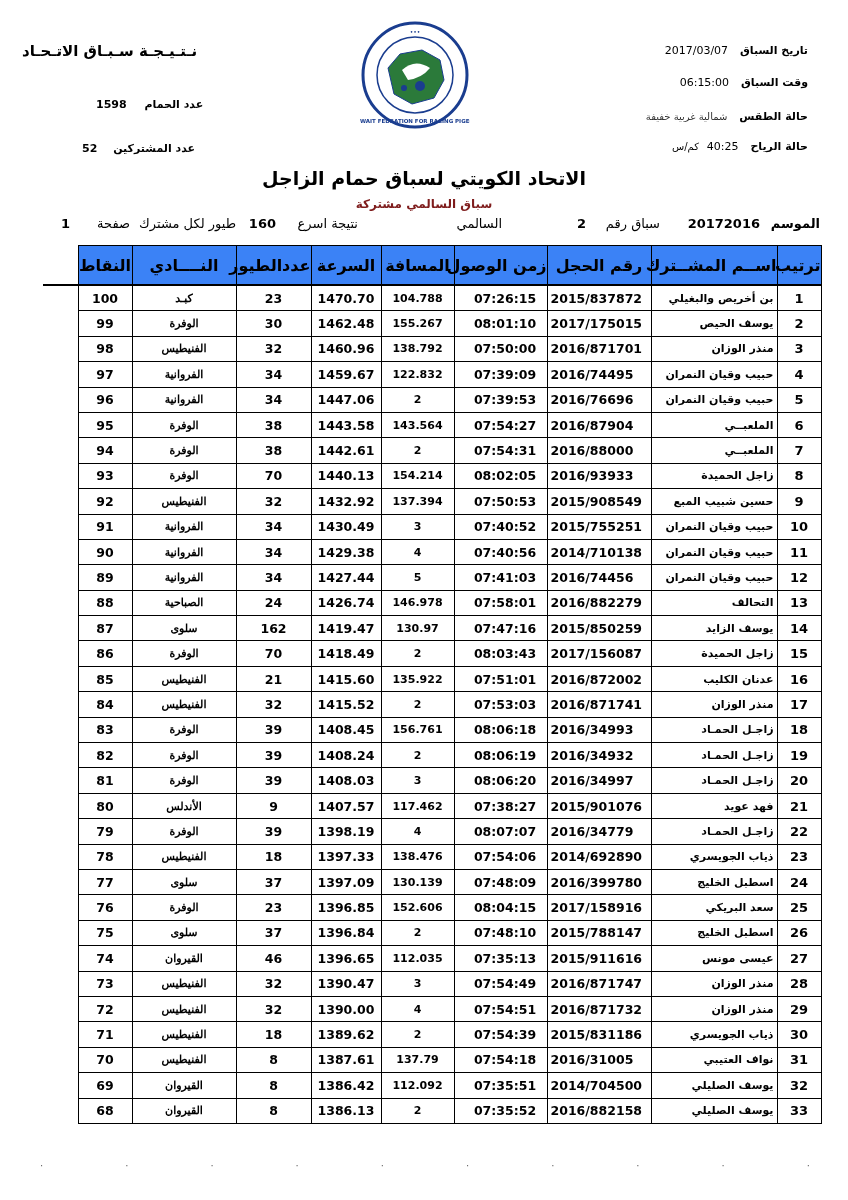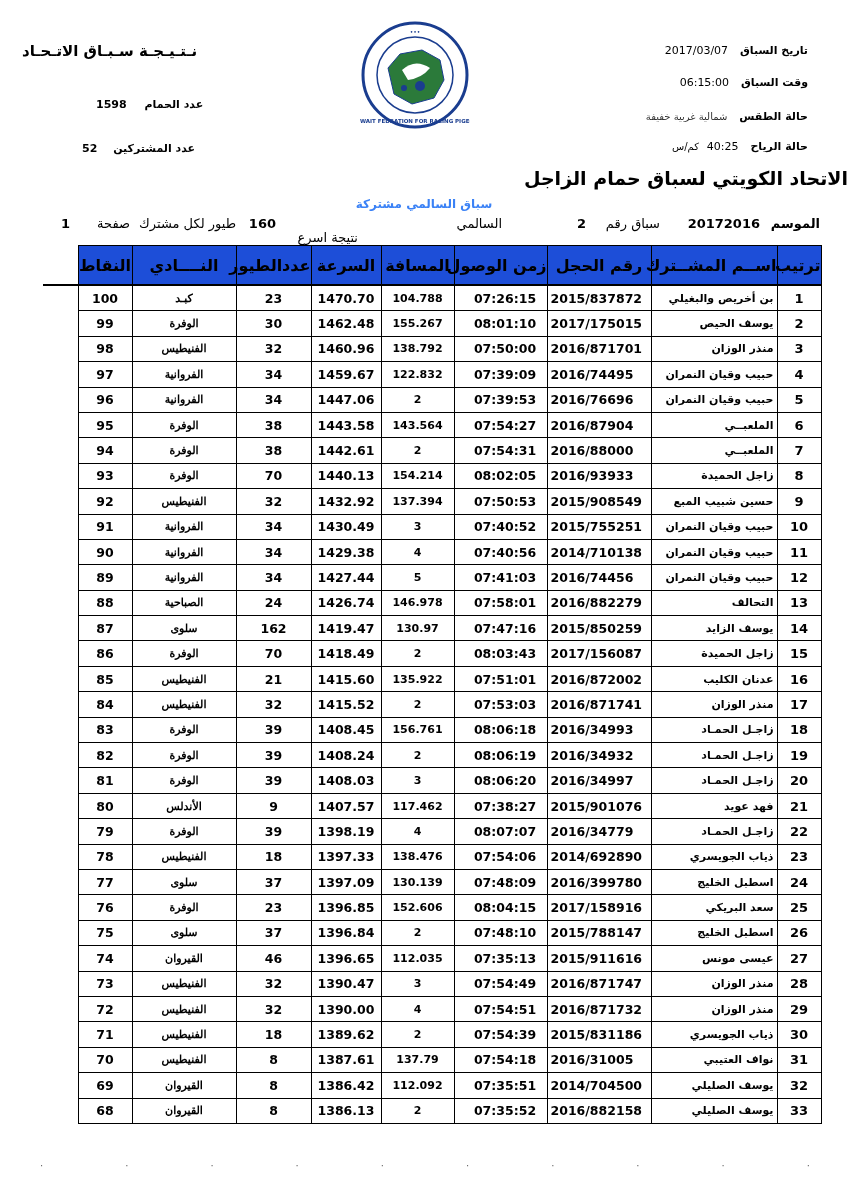--- a/index.html
+++ b/index.html
@@ -3,26 +3,26 @@
 <meta charset="utf-8">
 <style>
   html, body { margin: 0; padding: 0; background: #ffffff; }
   body { width: 848px; height: 1200px; position: relative; font-family: "DejaVu Sans", sans-serif; color: #000; overflow: hidden; }
   .abs { position: absolute; }
   .hdr-left-title { left: 22px; top: 42px; font-size: 15px; font-weight: bold; direction: rtl; }
   .hdr-left-line { font-size: 11px; font-weight: bold; direction: rtl; white-space: nowrap; }
   .hdr-right-line { font-size: 11px; font-weight: bold; direction: rtl; white-space: nowrap; right: 40px; }
   .hdr-right-line .val { font-weight: normal; margin-right: 8px; }
   .logo { left: 360px; top: 20px; width: 110px; height: 110px; }
-  .main-title { left: 0; width: 848px; top: 167px; font-size: 19px; font-weight: bold; direction: rtl; }
-  .sub-title { left: 0; width: 848px; top: 197px; text-align: center; font-size: 12px; font-weight: bold; color: #3b82f6; direction: rtl; }
+  .main-title { left: 0; width: 848px; top: 167px; text-align: center; font-size: 19px; font-weight: bold; direction: rtl; }
+  .sub-title { left: 0; width: 848px; top: 197px; text-align: center; font-size: 12px; font-weight: bold; color: #7f1d1d; direction: rtl; }
   .info-row { top: 216px; left: 40px; width: 780px; height: 20px; font-size: 13px; font-weight: bold; direction: rtl; }
   .info-row span { position: absolute; white-space: nowrap; }
   table { position: absolute; left: 43px; top: 245px; width: 778px; border-collapse: collapse; direction: rtl; table-layout: fixed; }
-  th { background: #1d4ed8; font-size: 16px; font-weight: bold; height: 38px; border: 1px solid #000; padding: 0; white-space: nowrap; }
+  th { background: #3b82f6; font-size: 16px; font-weight: bold; height: 38px; border: 1px solid #000; padding: 0; white-space: nowrap; }
   td { font-size: 12px; font-weight: bold; height: 24.4px; border: 1px solid #000; padding: 0 3px; white-space: nowrap; overflow: hidden; }
   tbody tr:first-child td { border-top: 2px solid #000; }
   .c-rank { text-align: center; font-size: 13px; }
   .c-name { text-align: right; font-size: 11px; }
   .c-ring { text-align: left; font-size: 12.5px; }
   .c-time { text-align: center; font-size: 12.5px; padding-left: 12px; }
   .c-dist { text-align: center; font-size: 11px; }
   .c-speed { text-align: center; font-size: 12.5px; }
   .c-birds { text-align: center; font-size: 12.5px; }
   .c-club { text-align: center; font-size: 11px; font-family: Liberation Serif, serif; }
@@ -76,21 +76,21 @@
 
 <div class="abs main-title">الاتحاد الكويتي لسباق حمام الزاجل</div>
 <div class="abs sub-title">سباق السالمي مشتركة</div>
 
 <div class="abs info-row">
   <span style="right:0;">الموسم</span>
   <span style="right:60px;">20172016</span>
   <span style="right:160px;font-weight:normal;text-align:right;">سباق رقم</span>
   <span style="right:234px;">2</span>
   <span style="right:318px;font-weight:normal;">السالمي</span>
-  <span style="right:462px;font-weight:normal;margin-top:14px;">نتيجة اسرع</span>
+  <span style="right:462px;font-weight:normal;">نتيجة اسرع</span>
   <span style="right:544px;">160</span>
   <span style="right:584px;font-weight:normal;">طيور لكل مشترك</span>
   <span style="right:690px;font-weight:normal;">صفحة</span>
   <span style="right:750px;">1</span>
 </div>
 
 <table>
   <colgroup>
     <col style="width:44px">
     <col style="width:126px">

